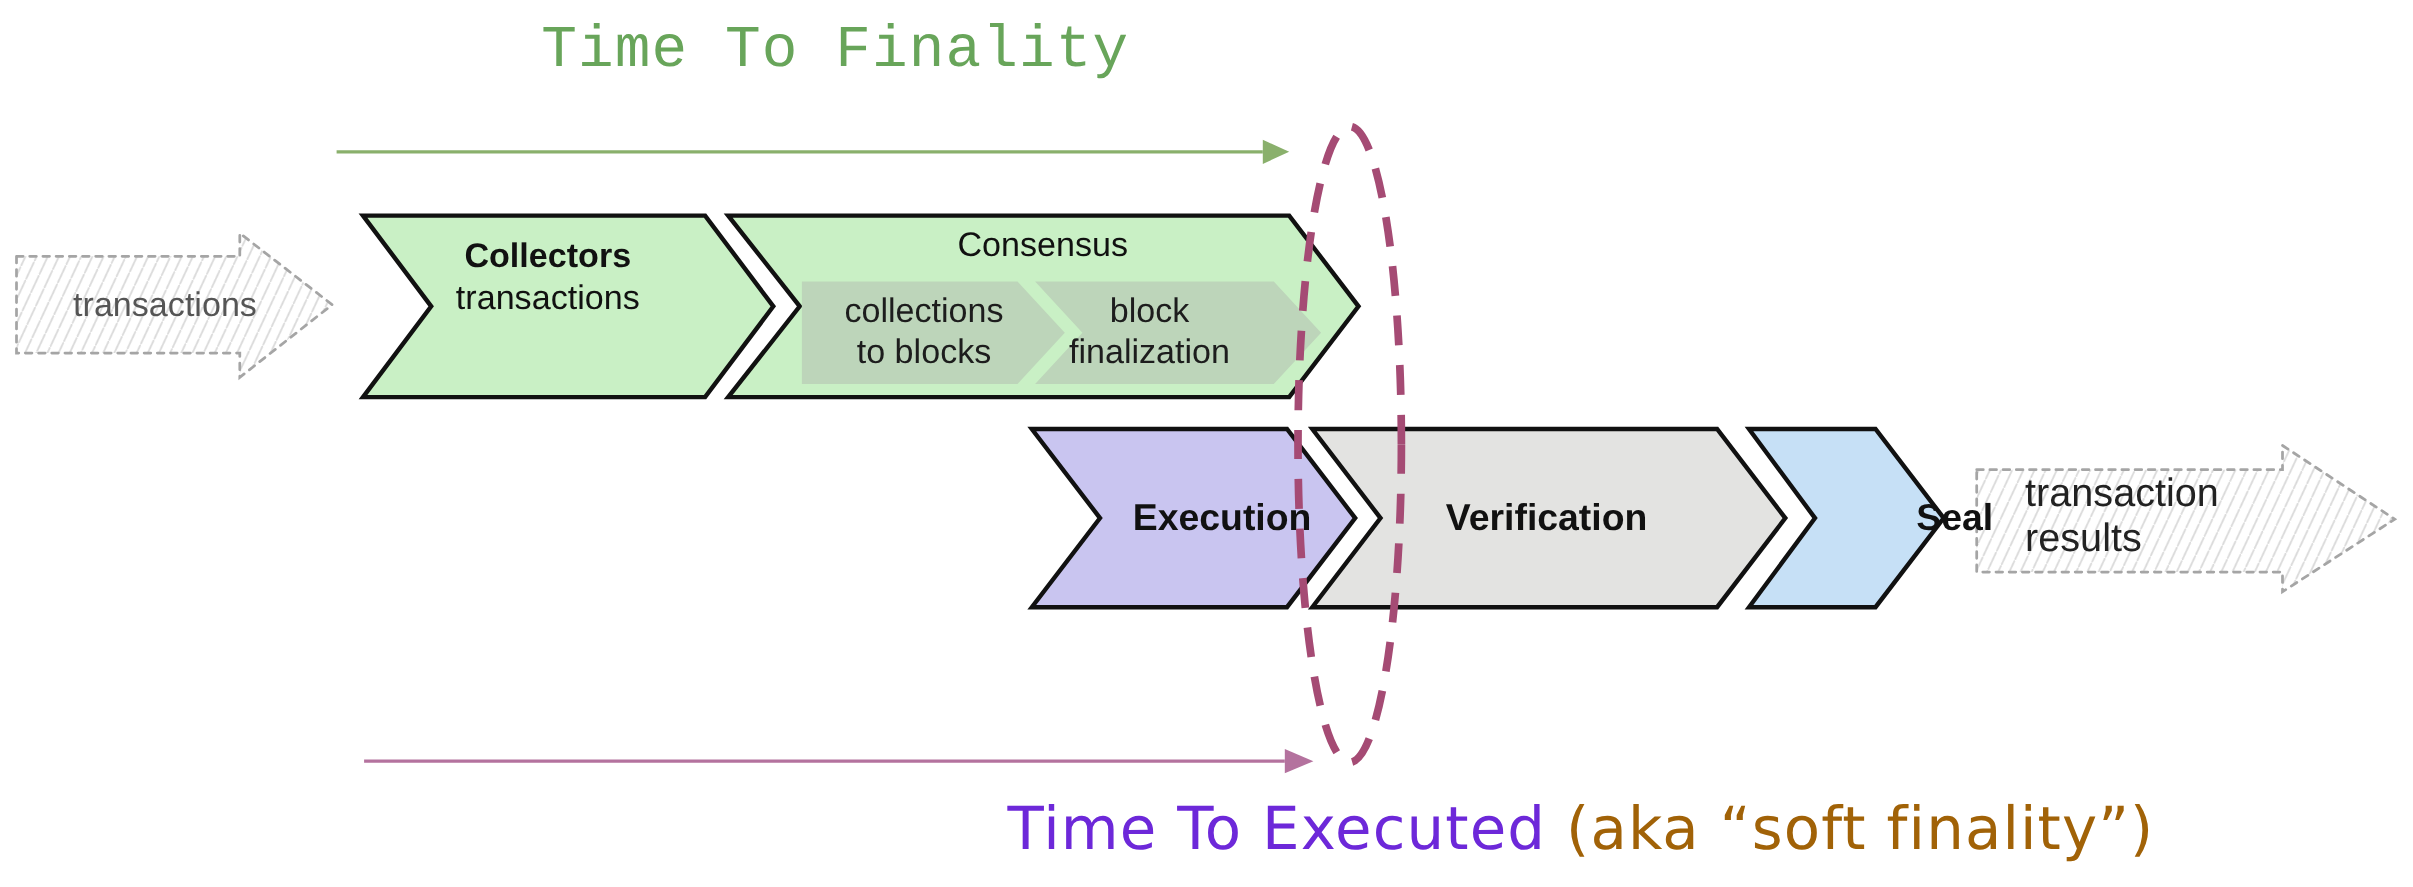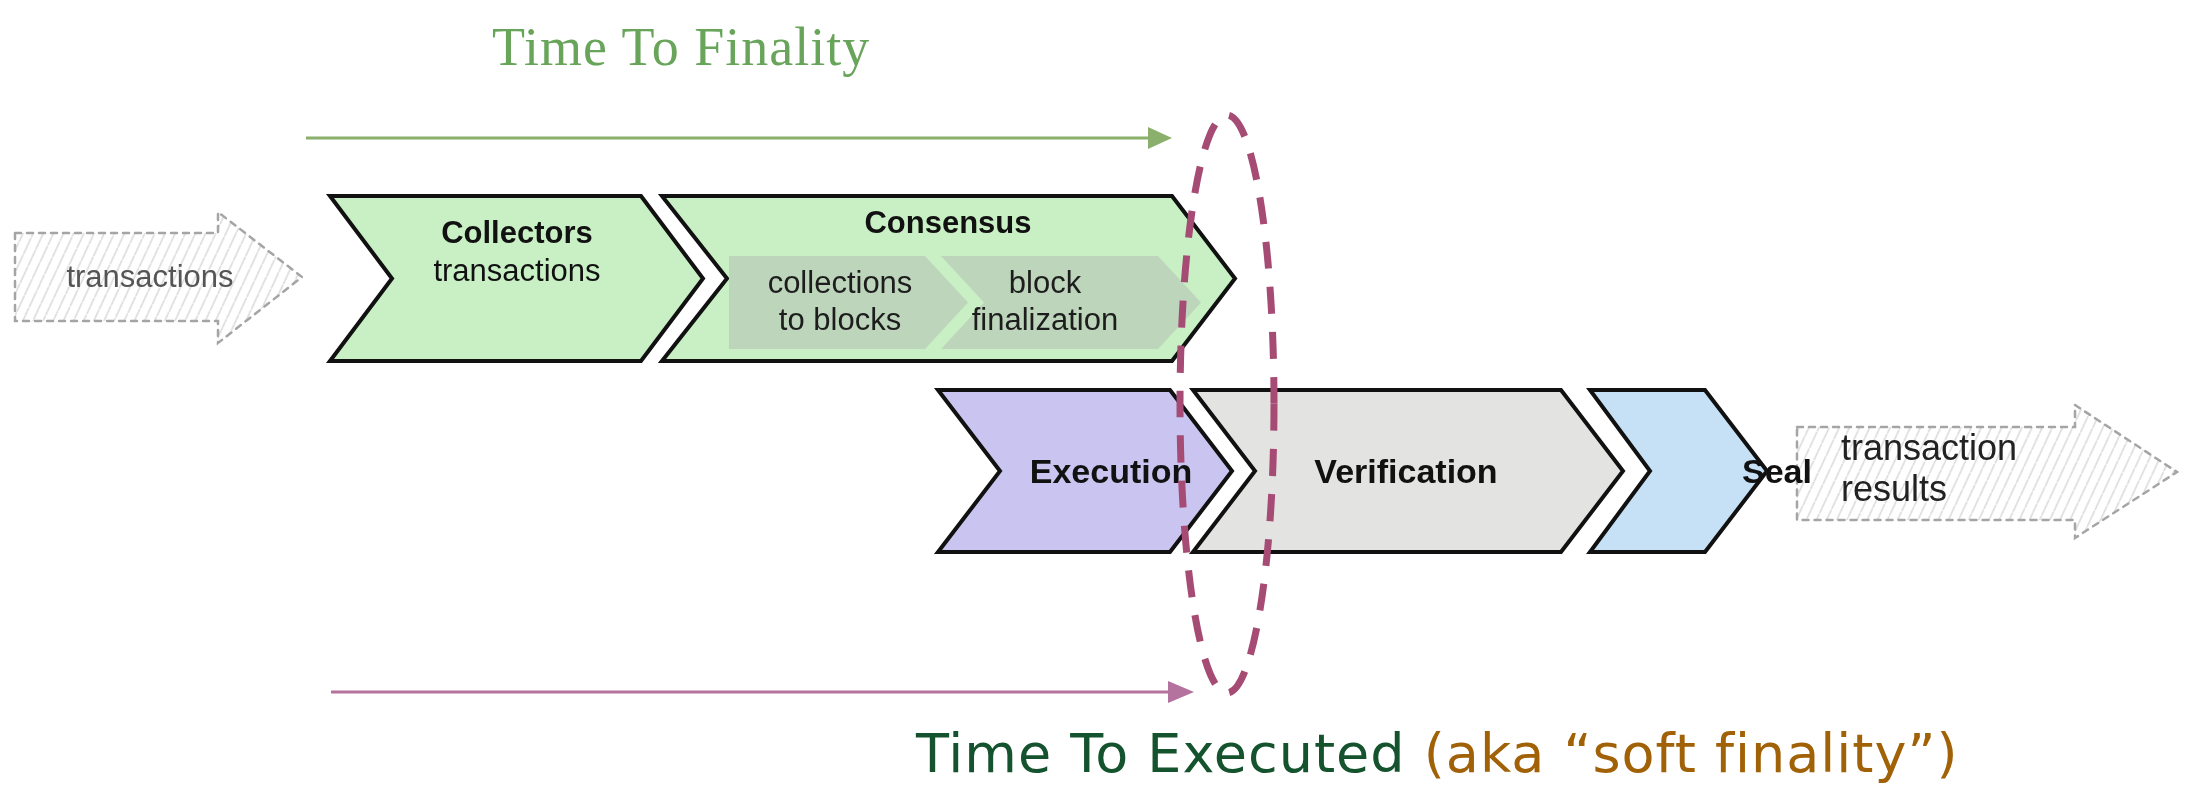--- a/index.html
+++ b/index.html
@@ -7,30 +7,30 @@
     position:relative;
     width:2194px;height:806px;
     background:#ffffff;
     overflow:hidden;
     font-family:"Liberation Sans", sans-serif;
   }
   .layer{position:absolute;left:0;top:0;width:2194px;height:806px;}
   .txt{position:absolute;white-space:nowrap;}
   .title-top{
     left:492px;top:16px;
-    font-family:Liberation Serif, serif;
+    font-family:Liberation Mono, monospace;
     font-size:54px;line-height:62px;letter-spacing:1px;
     color:#68a55a;
   }
   .title-bottom{
     left:916px;top:722px;
     font-family:"DejaVu Sans", sans-serif;
     font-size:54px;line-height:64px;letter-spacing:1px;
   }
-  .title-bottom .main{color:#14532d;}
+  .title-bottom .main{color:#6d28d9;}
   .title-bottom .note{color:#a16207;}
   .chev-label{
     position:absolute;text-align:center;
     font-size:31px;line-height:38px;color:#111111;
   }
   .chev-label .b{font-weight:bold;}
   .big-b{font-weight:bold;font-size:34px;line-height:38px;}
   .sub-label{
     position:absolute;text-align:center;
     font-size:31px;line-height:37px;color:#1d1d1d;
@@ -78,26 +78,26 @@
 
     <polygon points="938,390 1170,390 1232,471 1170,552 938,552 1000,471" stroke-width="4" stroke-linejoin="miter" fill="#c9c5f0" stroke="#111111"></polygon>
     <polygon points="1193,390 1561,390 1623,471 1561,552 1193,552 1255,471" stroke-width="4" stroke-linejoin="miter" fill="#e3e3e1" stroke="#111111"></polygon>
     <polygon points="1590,390 1705,390 1767,471 1705,552 1590,552 1650,471" stroke-width="4" stroke-linejoin="miter" fill="#c6e0f6" stroke="#111111"></polygon>
   </svg>
 
   <div class="txt title-top">Time To Finality</div>
 
   <div class="io-label-in">transactions</div>
 
-  <div class="chev-label" style="left:377px;top:214px;width:280px;text-align:center;">
+  <div class="chev-label" style="left:358px;top:214px;width:280px;text-align:center;">
     <div class="b">Collectors</div>
     <div>transactions</div>
   </div>
 
-  <div class="chev-label b" style="left:723px;top:204px;width:450px;font-weight:bold;">Consensus</div>
+  <div class="chev-label b" style="left:723px;top:204px;width:450px;font-weight:normal;">Consensus</div>
 
   <div class="sub-label" style="left:938px;top:264px;width:214px;">
     <div>block</div>
     <div>finalization</div>
   </div>
 
   <div class="sub-label" style="left:733px;top:264px;width:214px;">
     <div>collections</div>
     <div>to blocks</div>
   </div>

